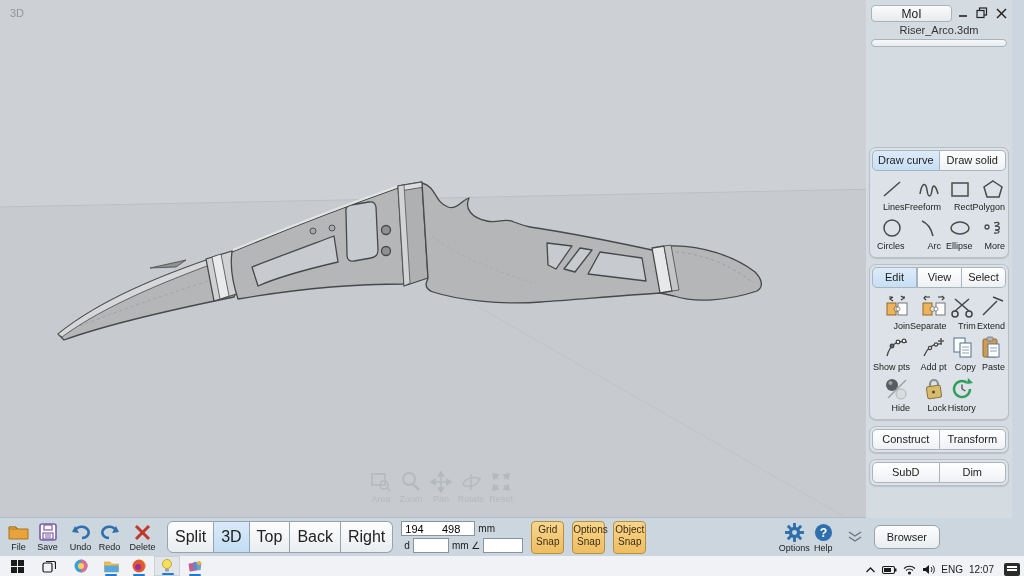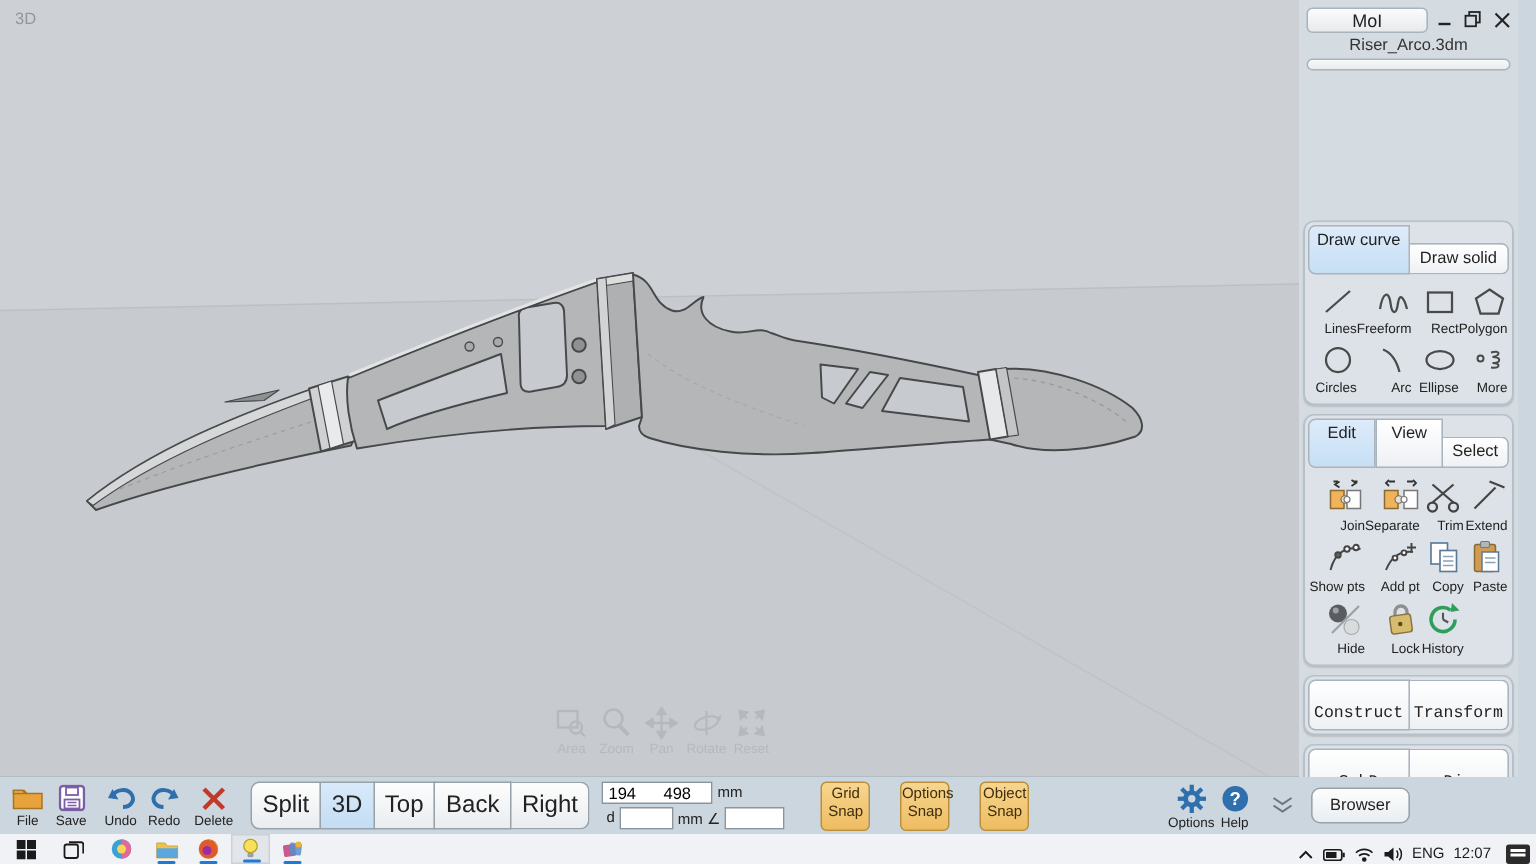--- a/index.html
+++ b/index.html
@@ -18,59 +18,59 @@
   .vpnav-item .lbl { font-size:9px; margin-top:1px; color:#b5b9bc; }
 
   
   #side { position:absolute; left:866px; top:0; width:146px; height:518px; background:#d4dbe1; padding:2px 3px; }
   .card { background:#dce2e7; border:1px solid #b6c0c8; border-radius:7px; box-shadow:0 1px 1px rgba(0,0,0,.12);
     padding:2px; margin-bottom:6px; }
   .tabrow { display:flex; }
   .tab { flex:1; text-align:center; font-size:11px; color:#222; padding:3px 0 4px;
     background:linear-gradient(#ffffff,#eef1f4); border:1px solid #aab4bc; cursor:default; }
   .tab:first-child { border-radius:5px 0 0 5px; }
-  .tab:last-child { border-radius:0 5px 5px 0; border-left:none;margin-top:12px; }
+  .tab:last-child { border-radius:0 5px 5px 0; border-left:none; }
   .tab.active { background:linear-gradient(#ddebfa,#c6dff5); }
   .toolgrid { display:grid; grid-template-columns:repeat(4,1fr); padding:4px 1px 2px; }
   .tool { display:flex; flex-direction:column; align-items:flex-end; padding:3px 0 2px; }
   .tool .tlabel { font-size:9px; color:#222; margin-top:2px; white-space:nowrap; }
   .tool svg { display:block; }
 
   
   #titlebar { display:flex; align-items:center; height:20px; margin:1px 0 1px; }
   #title-btn { width:86px; height:17px; margin-left:2px; background:linear-gradient(#fbfbfb,#e7eaec);
     border:1px solid #a9b3bb; border-radius:4px; text-align:center; font-size:12px; color:#222; line-height:16px; }
   .winbtn { width:17px; height:16px; display:flex; align-items:center; justify-content:center; margin-left:3px; color:#222; }
   #filename { text-align:center; font-size:11px; color:#333; margin:1px 0 3px; }
   #progress { height:8px; border:1px solid #a9b3bb; border-radius:4px; background:linear-gradient(#f6f8f9,#e9edf0); margin:0 2px 4px; }
   #side-gap { height:96px; }
 
   .btnrow { display:flex; }
-  .pbtn { flex:1; text-align:center; font-size:11px; color:#222; padding:16px 0 4px;
-    background:linear-gradient(#ffffff,#eef1f4); border:1px solid #aab4bc;font-family:Liberation Mono, monospace; }
+  .pbtn { flex:1; text-align:center; font-size:11px; color:#222; padding:3px 0 4px;
+    background:linear-gradient(#ffffff,#eef1f4); border:1px solid #aab4bc; }
   .pbtn:first-child { border-radius:5px 0 0 5px; }
   .pbtn:last-child { border-radius:0 5px 5px 0; border-left:none; }
 
   
   #toolbar { position:absolute; left:0; top:518px; width:1024px; height:38px; background:#ccd6de; display:flex; align-items:center; }
   .tb-icon { width:29px; display:flex; flex-direction:column; align-items:center; margin-top:1px; }
   .tb-icon .lbl { font-size:9px; color:#222; margin-top:1px; }
   #viewtabs { display:flex; margin:0 8px 0 10px; }
   .vtab { font-size:16px; color:#222; padding:6px 7px; background:linear-gradient(#fdfdfd,#e9edf0);
     border:1px solid #97a2aa; border-left:none; }
   .vtab:first-child { border-left:1px solid #97a2aa; border-radius:6px 0 0 6px; }
   .vtab:last-child { border-radius:0 6px 6px 0; }
   .vtab.active { background:linear-gradient(#d9eafa,#c3ddf3); }
   #coords { display:flex; flex-direction:column; justify-content:center; gap:2px; }
   .crow { display:flex; align-items:center; }
   .cinput { border:1px solid #8a949c; background:#fff; font-size:11px; font-family:"Liberation Sans",sans-serif; padding:0 3px; height:15px; }
   #xyz-input { width:74px; }
   .unit { font-size:10px; color:#222; margin:0 3px; }
   #d-input { width:36px; } #a-input { width:40px; }
-  #snaps { display:flex; gap:20px; margin-left:24px; }
+  #snaps { display:flex; gap:8px; margin-left:8px; }
   .snap { width:33px; height:33px; background:linear-gradient(#f8d58e,#eebd62); border:1px solid #b98f3e; border-radius:4px;
     font-size:10px; color:#3c2e10; text-align:center; line-height:1.25; padding-top:2px; }
   #tb-right { display:flex; align-items:center; margin-left:auto; margin-right:84px; }
   #browser-btn { font-size:11px; color:#222; background:linear-gradient(#fdfdfd,#e9edf0); border:1px solid #97a2aa;
     border-radius:6px; padding:5px 12px; margin-left:10px; }
 
   
   #taskbar { position:absolute; left:0; top:556px; width:1024px; height:20px; background:#f0f2f5; display:flex; align-items:flex-end; }
   .tk { width:26px; height:20px; display:flex; align-items:center; justify-content:center; position:relative; }
   .tk.open::after { content:""; position:absolute; bottom:0; left:7px; width:12px; height:2px; background:#1e7ad4; border-radius:1px; }

